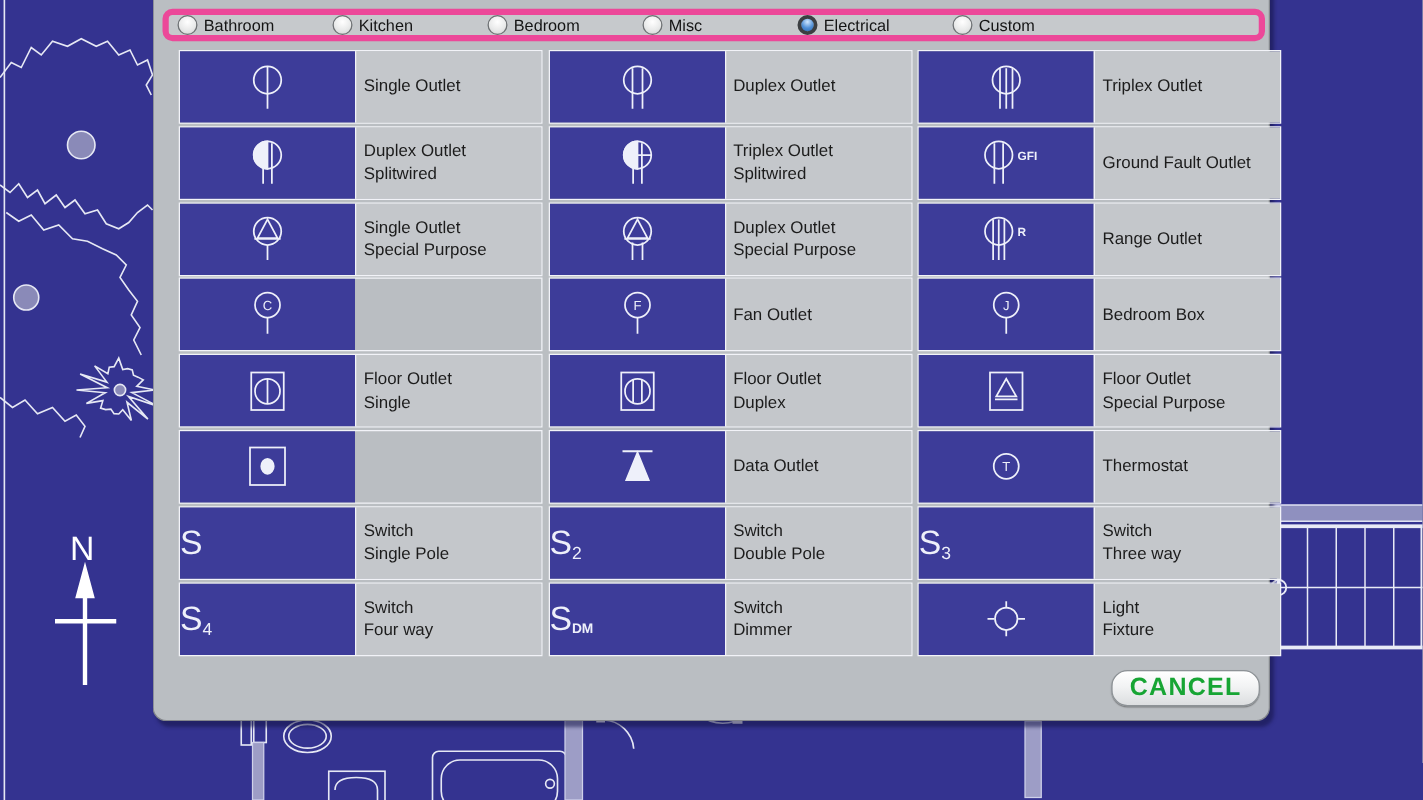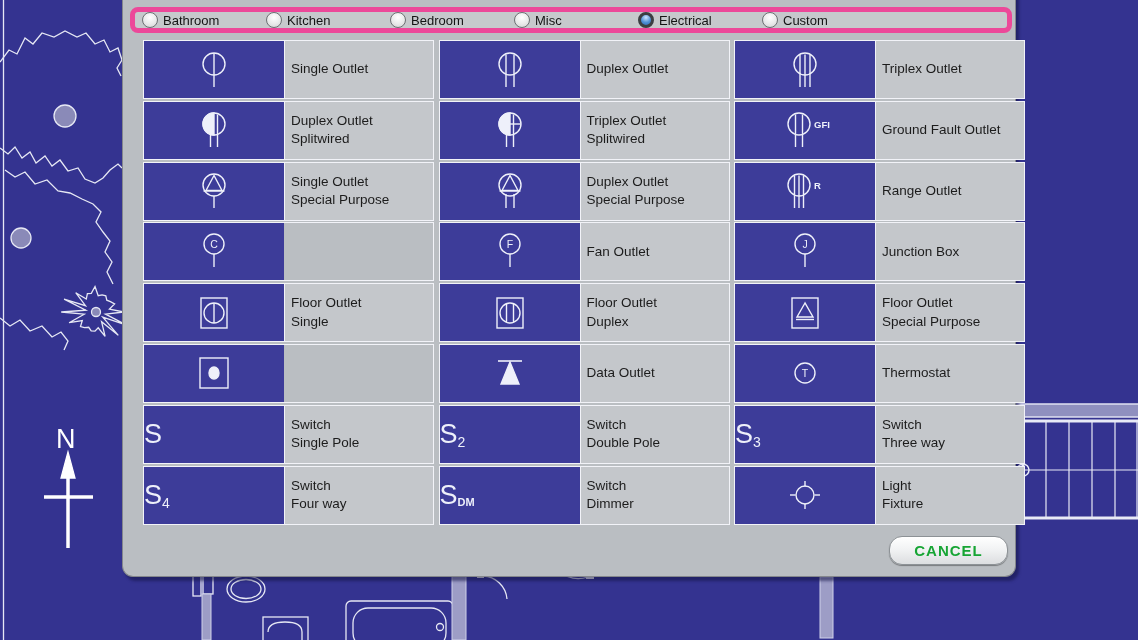--- a/index.html
+++ b/index.html
@@ -66,21 +66,21 @@
   .sw sub{font-size:14px;vertical-align:baseline;position:relative;top:4px;letter-spacing:0;}
   .sw sub.small{font-size:11px;font-weight:bold;top:2px;}
 
   .cancel-btn{
     position:absolute;right:7px;bottom:11px;width:117px;height:27px;
     border-radius:13px;border:1px solid #8d9296;
     background:linear-gradient(#ffffff 0%,#f2f3f4 45%,#dcdee0 100%);
     box-shadow:0 1px 1px rgba(0,0,0,.35), inset 0 1px 0 #fff;
     color:var(--cancel-green,#17a534);
     font-family:"Liberation Sans",sans-serif;
-    font-size:15px;font-weight:bold;letter-spacing:1px;
+    font-size:20px;font-weight:bold;letter-spacing:1px;
     display:flex;align-items:center;justify-content:center;
   }
 </style>
 </head>
 <body>
 
 <div class="stage">
 
   <svg class="bg" width="1138" height="640" viewBox="0 0 1138 640" fill="none" stroke="#e6e8f4" stroke-width="1.3">
 
@@ -302,21 +302,21 @@
           <div class="cell-label">Fan Outlet</div>
         </div>
         <div class="cell">
           <div class="iconbox">
             <svg width="140" height="56" viewBox="0 0 140 56" fill="none" stroke="#eef0fa" stroke-width="1.4">
               <circle cx="70" cy="20" r="10"></circle>
               <text x="70" y="24" text-anchor="middle" font-size="10.5" fill="#eef0fa" stroke="none" font-family="Liberation Sans, sans-serif">J</text>
               <line x1="70" y1="30" x2="70" y2="43"></line>
             </svg>
           </div>
-          <div class="cell-label">Junction Box</div>
+          <div class="cell-label">Bedroom Box</div>
         </div>
         <div class="cell">
           <div class="iconbox">
             <svg width="140" height="56" viewBox="0 0 140 56" fill="none" stroke="#eef0fa" stroke-width="1.4">
               <rect x="57" y="13" width="26" height="30"></rect>
               <circle cx="70" cy="28" r="10"></circle>
               <line x1="70" y1="18" x2="70" y2="38"></line>
             </svg>
           </div>
           <div class="cell-label">Floor Outlet

